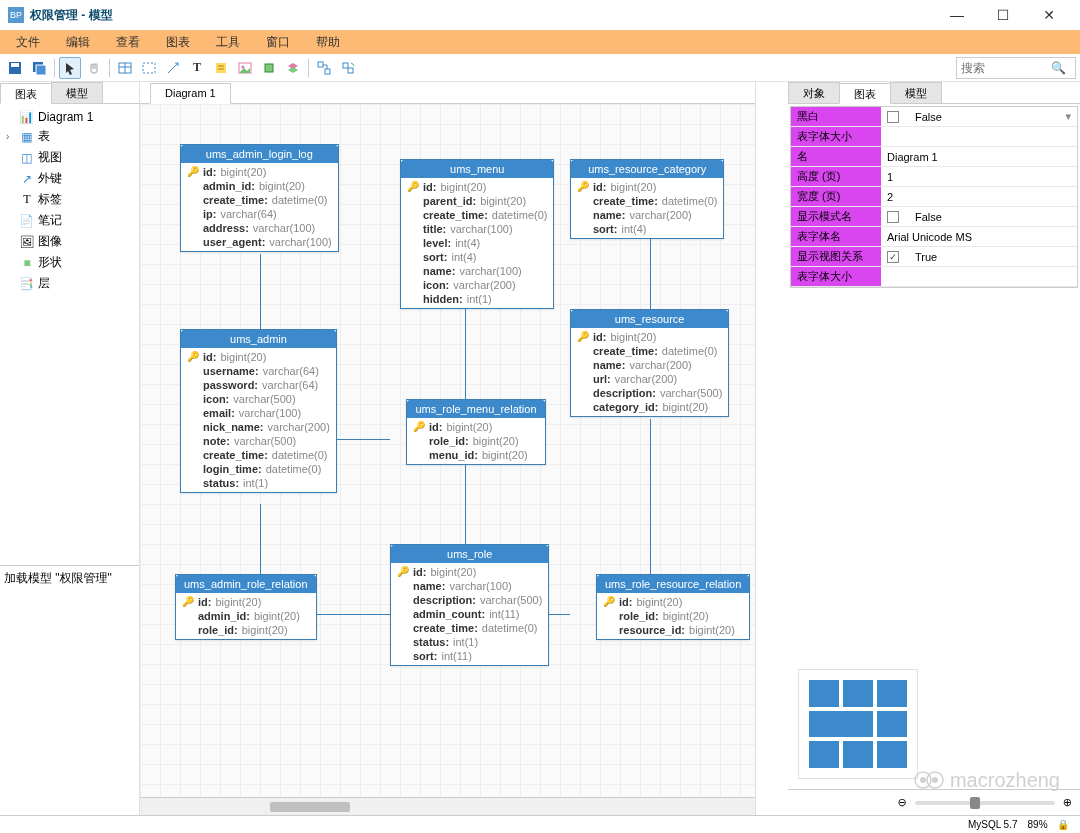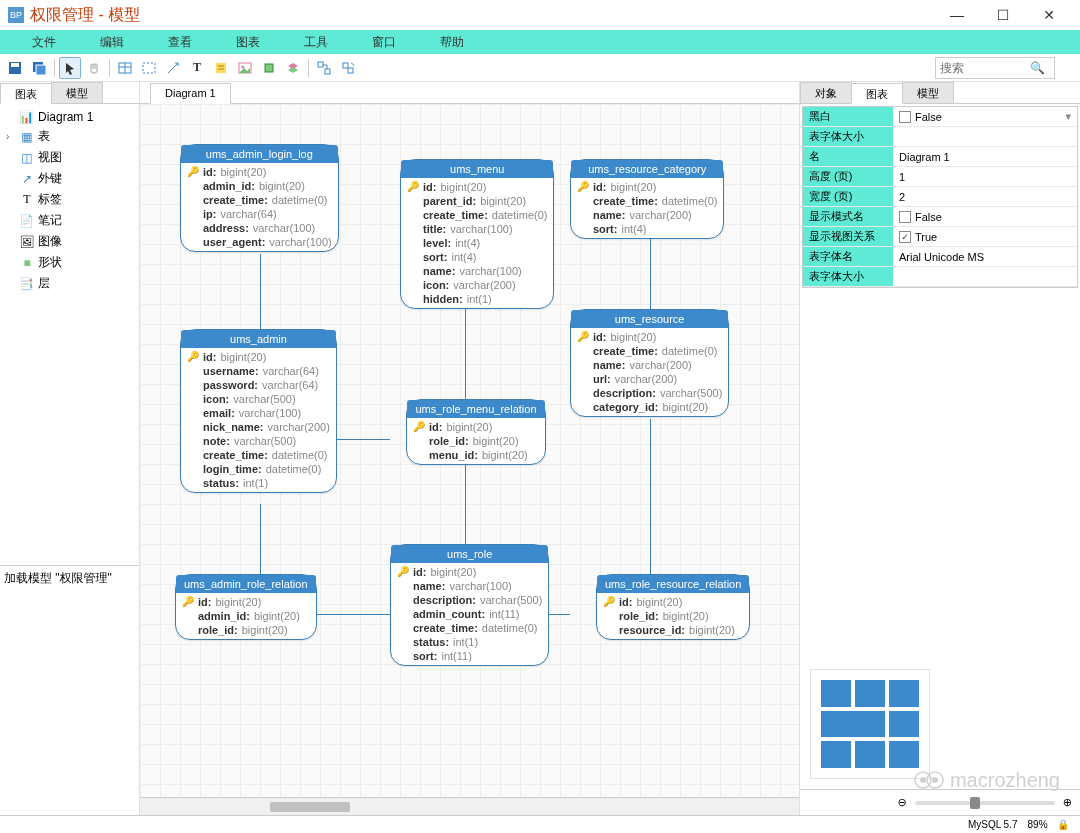--- a/index.html
+++ b/index.html
@@ -1,59 +1,59 @@
 <!DOCTYPE html>
 <html><head>
 <meta charset="utf-8">
 <style>
 * { box-sizing: border-box; margin: 0; padding: 0; font-family: Arial, "Microsoft YaHei", sans-serif; }
 body { width: 1080px; height: 833px; background: #fff; font-size: 12px; overflow: hidden; position: relative; }
 .titlebar { height: 30px; display: flex; align-items: center; padding: 0 8px; background: #fff; }
 .titlebar .app-icon { width: 16px; height: 16px; background: #5699d2; margin-right: 6px; display: flex; align-items: center; justify-content: center; color: #fff; font-size: 9px; }
-.titlebar .title { flex: 1; color: #c2410c; font-size: 16px; }
+.titlebar .title { flex: 1; color: #0c4a6e; font-size: 12px; font-weight: bold; }
 .titlebar .win-btn { width: 46px; height: 30px; display: flex; align-items: center; justify-content: center; cursor: pointer; font-size: 14px; color: #333; }
-.menubar { height: 24px; display: flex; align-items: center; padding: 0 20px; gap: 20px; background: #5eead4; }
+.menubar { height: 24px; display: flex; align-items: center; padding: 0 4px; gap: 2px; background: #fdba74; }
 .menubar .menu-item { padding: 2px 12px; cursor: pointer; font-size: 12px; color: #333; }
 .toolbar { height: 28px; display: flex; align-items: center; padding: 0 4px; gap: 2px; background: #fff; border-bottom: 1px solid #e0e0e0; }
 .toolbar .tb-btn { width: 22px; height: 22px; display: flex; align-items: center; justify-content: center; cursor: pointer; border-radius: 2px; }
 .toolbar .tb-sep { width: 1px; height: 18px; background: #ccc; margin: 0 2px; }
 .toolbar .selected { border: 1px solid #7ab0db; background: #e3eff9; }
-.search-box { margin-left: auto; margin-right: 21px; display: flex; align-items: center; border: 1px solid #ccc; height: 22px; width: 120px; }
+.search-box { margin-left: auto; margin-right: 0; display: flex; align-items: center; border: 1px solid #ccc; height: 22px; width: 120px; }
 .search-box input { border: none; outline: none; width: 90px; font-size: 12px; padding: 0 4px; }
 .main { display: flex; height: calc(100% - 100px); }
 .left-panel { width: 140px; border-right: 1px solid #e0e0e0; display: flex; flex-direction: column; }
 .tabs { display: flex; border-bottom: 1px solid #ccc; height: 22px; }
 .tab { padding: 3px 14px; font-size: 11px; border: 1px solid #ccc; border-bottom: none; margin-right: -1px; background: #e5e5e5; cursor: pointer; }
 .tab.active { background: #fff; border-bottom: 1px solid #fff; position: relative; top: 1px; }
 .tree { padding: 4px; font-size: 12px; flex: 1; overflow: auto; }
 .tree-item { display: flex; align-items: center; padding: 2px 2px; cursor: pointer; gap: 4px; }
 .tree-item .expander { width: 10px; color: #666; font-size: 10px; }
 .tree-icon { width: 14px; height: 14px; display: inline-flex; align-items: center; justify-content: center; }
 .status-panel { height: 250px; border-top: 1px solid #ccc; padding: 4px; font-size: 12px; }
 .canvas-wrap { flex: 1; display: flex; flex-direction: column; min-width: 0; }
 .canvas-tabs { height: 22px; display: flex; border-bottom: 1px solid #ccc; padding-left: 10px; }
 .canvas { flex: 1; position: relative; overflow: hidden;
   background-color: #fafafa;
   background-image: linear-gradient(#eee 1px, transparent 1px), linear-gradient(90deg, #eee 1px, transparent 1px);
   background-size: 20px 20px; }
-.entity { position: absolute; border: 1px solid #3b7fb7; border-radius: 15px; background: #fff; font-size: 11px; box-shadow: 0 1px 2px rgba(0,0,0,0.1); min-width: 140px; }
+.entity { position: absolute; border: 1px solid #3b7fb7; border-radius: 0; background: #fff; font-size: 11px; box-shadow: 0 1px 2px rgba(0,0,0,0.1); min-width: 140px; }
 .entity-header { background: #3c8acb; color: #fff; padding: 3px 8px; text-align: center; font-size: 11px; border-radius: 3px 3px 0 0; }
 .entity-body { padding: 2px 0; }
 .entity-row { display: flex; padding: 1px 6px; gap: 4px; white-space: nowrap; }
 .key-icon { width: 12px; color: #d4a017; font-size: 10px; }
 .col-name { font-weight: bold; color: #333; }
 .col-type { color: #888; }
 .connector { position: absolute; background: #3b7fb7; }
 .scroll-x { height: 18px; background: #f0f0f0; border-top: 1px solid #ccc; position: relative; }
 .scroll-thumb { position: absolute; height: 10px; top: 4px; left: 130px; width: 80px; background: #c0c0c0; border-radius: 2px; }
-.right-panel { width: 281px; border-left: 1px solid #e0e0e0; display: flex; flex-direction: column; position: relative; }
+.right-panel { width: 325px; border-left: 1px solid #e0e0e0; display: flex; flex-direction: column; position: relative; padding-left: 32px; }
 .prop-grid { border: 1px solid #ccc; font-size: 11px; margin: 2px; }
 .prop-row { display: flex; border-bottom: 1px solid #e8e8e8; }
-.prop-key { width: 90px; padding: 2px 6px; background: #5eead4; }
-.prop-val { flex: 1; padding: 2px 6px; display: flex; align-items: center; gap: 4px; }
+.prop-key { width: 90px; padding: 2px 6px; background: #d946ef; }
+.prop-val { flex: 1; padding: 2px 6px; display: flex; align-items: center; gap: 16px; }
 .checkbox { width: 12px; height: 12px; border: 1px solid #888; display: inline-flex; align-items: center; justify-content: center; font-size: 9px; color: #333; }
 .overview { margin: 10px; border: 1px solid #e0e0e0; padding: 10px; background: #fff; width: 120px; height: 110px; display: grid; grid-template-columns: repeat(3, 1fr); gap: 4px; }
 .overview div { background: #3c8acb; }
 .watermark { position: absolute; bottom: 40px; right: 20px; color: #d0d0d0; font-size: 20px; display: flex; align-items: center; gap: 6px; pointer-events: none; }
 .zoom-bar { height: 26px; border-top: 1px solid #ccc; display: flex; align-items: center; justify-content: flex-end; gap: 8px; padding: 0 8px; font-size: 11px; }
 .zoom-track { width: 140px; height: 4px; background: #ddd; border-radius: 2px; position: relative; }
 .zoom-thumb { position: absolute; top: -4px; left: 55px; width: 10px; height: 12px; background: #888; border-radius: 2px; }
 .statusbar { height: 18px; border-top: 1px solid #ccc; display: flex; align-items: center; justify-content: flex-end; gap: 10px; padding: 0 10px; font-size: 10px; }
 svg { display: block; }
 </style>
@@ -575,29 +575,29 @@
           <div class="prop-val">2</div>
         </div>
       <div class="prop-row">
           <div class="prop-key">显示模式名</div>
           <div class="prop-val">
             <span class="checkbox"></span>
             <span>False</span>
           </div>
         </div>
       <div class="prop-row">
+          <div class="prop-key">表字体名</div>
+          <div class="prop-val">Arial Unicode MS</div>
+        </div>
+      <div class="prop-row">
           <div class="prop-key">显示视图关系</div>
           <div class="prop-val">
             <span class="checkbox">✓</span>
             <span>True</span>
           </div>
-        </div>
-      <div class="prop-row">
-          <div class="prop-key">表字体名</div>
-          <div class="prop-val">Arial Unicode MS</div>
         </div>
       <div class="prop-row">
           <div class="prop-key">表字体大小</div>
         </div>
     </div>
     <div style="flex:1"></div>
     <div class="overview">
       <div></div>
         <div></div>
         <div></div>

